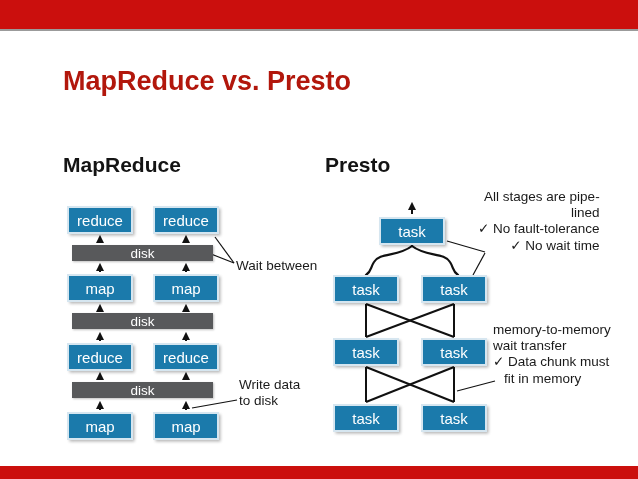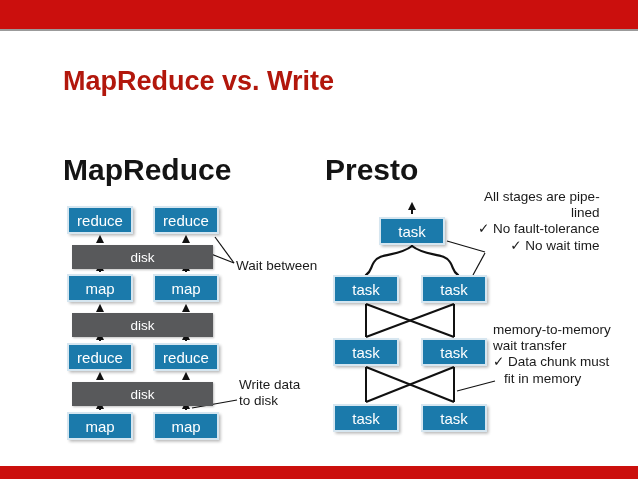--- a/index.html
+++ b/index.html
@@ -14,51 +14,51 @@
   }
   .bottom-bar{
     position:absolute;left:0;bottom:0;width:638px;height:13px;
     background:#cb0f0d;
   }
   .slide-title{
     position:absolute;left:63px;top:66px;
     font-size:27px;font-weight:bold;color:#b2170c;letter-spacing:0px;
   }
   .col-heading{
-    position:absolute;top:153px;font-size:30px;font-weight:bold;color:#141414;
+    position:absolute;top:153px;font-size:21px;font-weight:bold;color:#141414;
   }
   .h-mapreduce{left:63px;}
   .h-presto{left:325px;}
   .node{
     position:absolute;width:66px;height:28px;box-sizing:border-box;
     background:#1b7aab;border:2px solid #d6e6f0;
     box-shadow:1.5px 1.5px 3px rgba(0,0,0,0.30);
     color:#ffffff;font-size:15px;
     display:flex;align-items:center;justify-content:center;
   }
   .disk{
-    position:absolute;width:141px;height:24px;box-sizing:border-box;
+    position:absolute;width:141px;height:16px;box-sizing:border-box;
     background:#58595b;box-shadow:1px 1px 2px rgba(0,0,0,0.25);
     color:#ffffff;font-size:13.5px;
     display:flex;align-items:center;justify-content:center;
   }
   .note{
     position:absolute;font-size:13.5px;line-height:16.2px;color:#1a1a1a;
   }
   .note .indent{padding-left:11px;}
   svg.overlay{position:absolute;left:0;top:0;pointer-events:none;}
 </style>
 </head>
 <body>
 
 <div class="slide">
 
   <div class="top-bar"></div>
 
-  <div class="slide-title">MapReduce vs. Write</div>
+  <div class="slide-title">MapReduce vs. Presto</div>
 
   <div class="col-heading h-mapreduce">MapReduce</div>
   <div class="col-heading h-presto">Presto</div>
 
   <svg class="overlay" width="638" height="479" viewBox="0 0 638 479">
     <defs>
       <marker id="arr" viewBox="0 0 10 10" refX="7.5" refY="5" markerWidth="4.2" markerHeight="4.2" orient="auto">
         <path d="M0,0 L10,5 L0,10 z" fill="#111111"></path>
       </marker>
     </defs>

